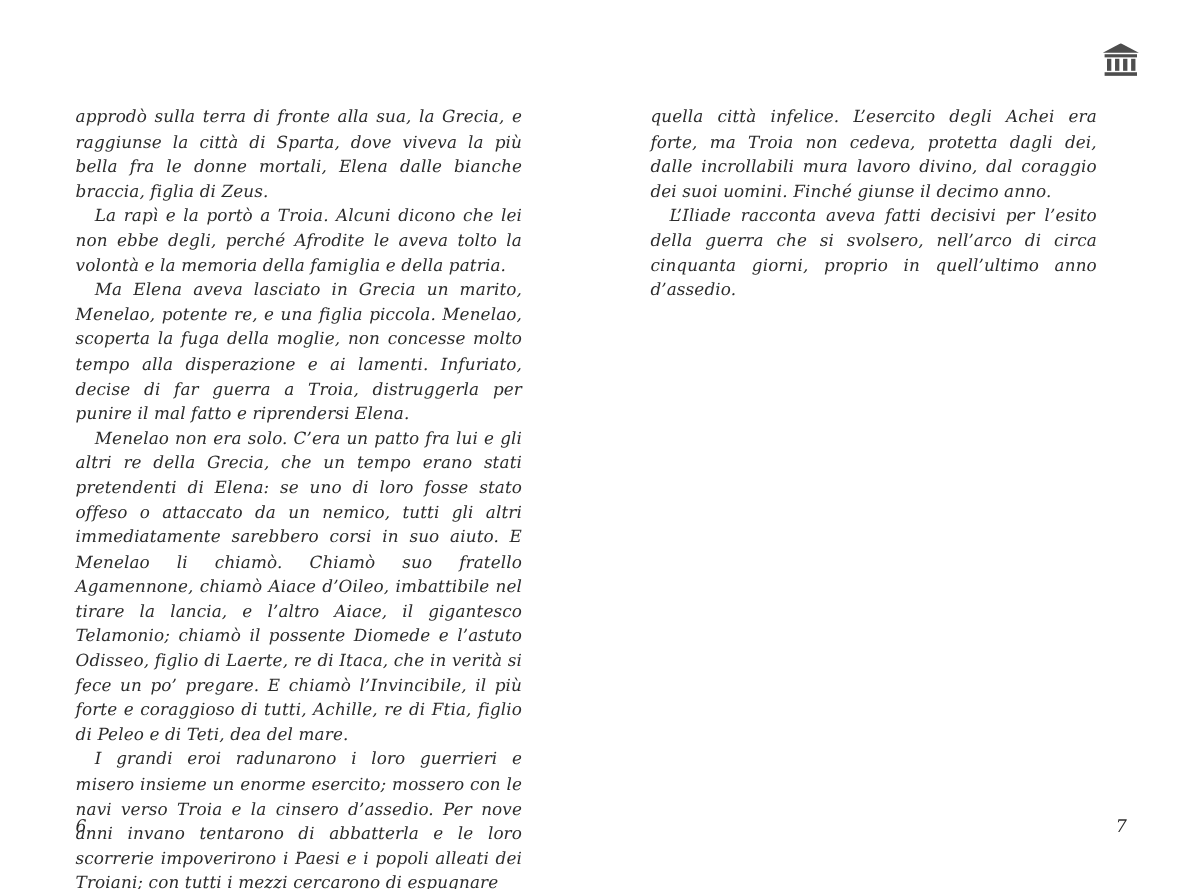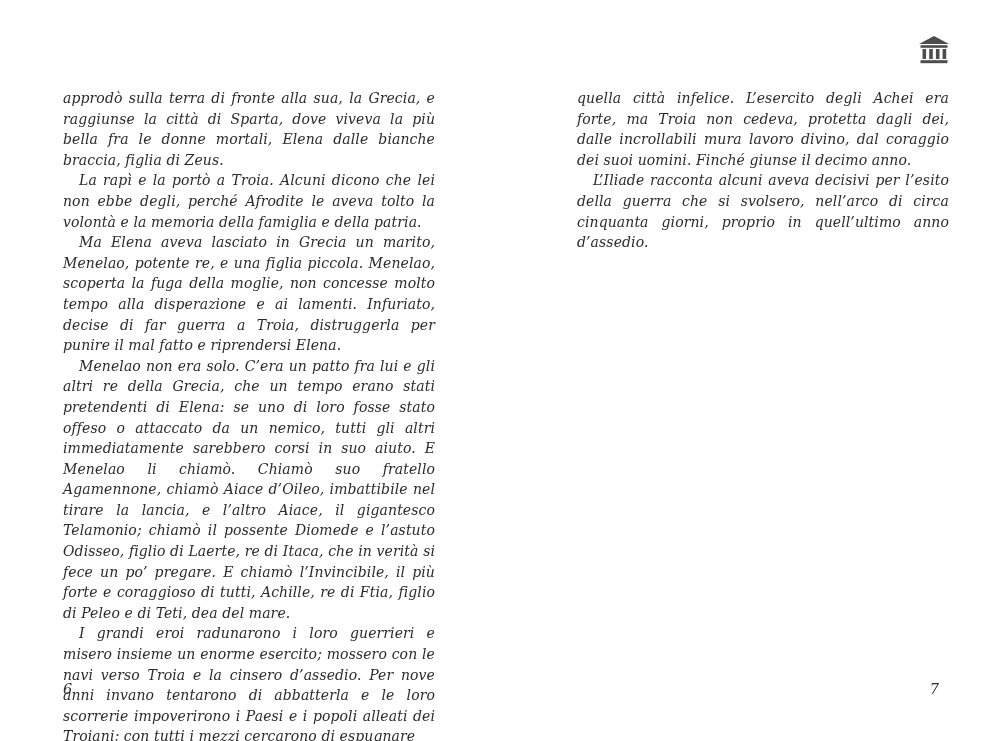--- a/index.html
+++ b/index.html
@@ -21,21 +21,21 @@
   .page-column {
     position: absolute;
     top: 88px;
     width: 372px;
     font-size: 14px;
     line-height: 20.6px;
     text-align: justify;
     letter-spacing: 0.1px;
   }
   .page-column.left  { left: 63px; }
-  .page-column.right { left: 577px; }
+  .page-column.right { left: 542px; }
   .page-column p {
     margin: 0;
     padding: 0;
   }
   .page-column p.indent {
     text-indent: 16px;
   }
   .page-number {
     position: absolute;
     top: 681px;
@@ -75,19 +75,19 @@
   <div class="page-column left">
     <p>approdò sulla terra di fronte alla sua, la Grecia, e raggiunse la città di Sparta, dove viveva la più bella fra le donne mortali, Elena dalle bianche braccia, figlia di Zeus.</p>
     <p class="indent">La rapì e la portò a Troia. Alcuni dicono che lei non ebbe degli, perché Afrodite le aveva tolto la volontà e la memoria della famiglia e della patria.</p>
     <p class="indent">Ma Elena aveva lasciato in Grecia un marito, Menelao, potente re, e una figlia piccola. Menelao, scoperta la fuga della moglie, non concesse molto tempo alla disperazione e ai lamenti. Infuriato, decise di far guerra a Troia, distruggerla per punire il mal fatto e riprendersi Elena.</p>
     <p class="indent">Menelao non era solo. C’era un patto fra lui e gli altri re della Grecia, che un tempo erano stati pretendenti di Elena: se uno di loro fosse stato offeso o attaccato da un nemico, tutti gli altri immediatamente sarebbero corsi in suo aiuto. E Menelao li chiamò. Chiamò suo fratello Agamennone, chiamò Aiace d’Oileo, imbattibile nel tirare la lancia, e l’altro Aiace, il gigantesco Telamonio; chiamò il possente Diomede e l’astuto Odisseo, figlio di Laerte, re di Itaca, che in verità si fece un po’ pregare. E chiamò l’Invincibile, il più forte e coraggioso di tutti, Achille, re di Ftia, figlio di Peleo e di Teti, dea del mare.</p>
     <p class="indent">I grandi eroi radunarono i loro guerrieri e misero insieme un enorme esercito; mossero con le navi verso Troia e la cinsero d’assedio. Per nove anni invano tentarono di abbatterla e le loro scorrerie impoverirono i Paesi e i popoli alleati dei Troiani; con tutti i mezzi cercarono di espugnare</p>
   </div>
 
   <div class="page-column right">
     <p>quella città infelice. L’esercito degli Achei era forte, ma Troia non cedeva, protetta dagli dei, dalle incrollabili mura lavoro divino, dal coraggio dei suoi uomini. Finché giunse il decimo anno.</p>
-    <p class="indent">L’Iliade racconta alcuni aveva decisivi per l’esito della guerra che si svolsero, nell’arco di circa cinquanta giorni, proprio in quell’ultimo anno d’assedio.</p>
+    <p class="indent">L’Iliade racconta aveva fatti decisivi per l’esito della guerra che si svolsero, nell’arco di circa cinquanta giorni, proprio in quell’ultimo anno d’assedio.</p>
   </div>
 
   <div class="page-number left">6</div>
   <div class="page-number right">7</div>
 
 </div>
 
 </body></html>

